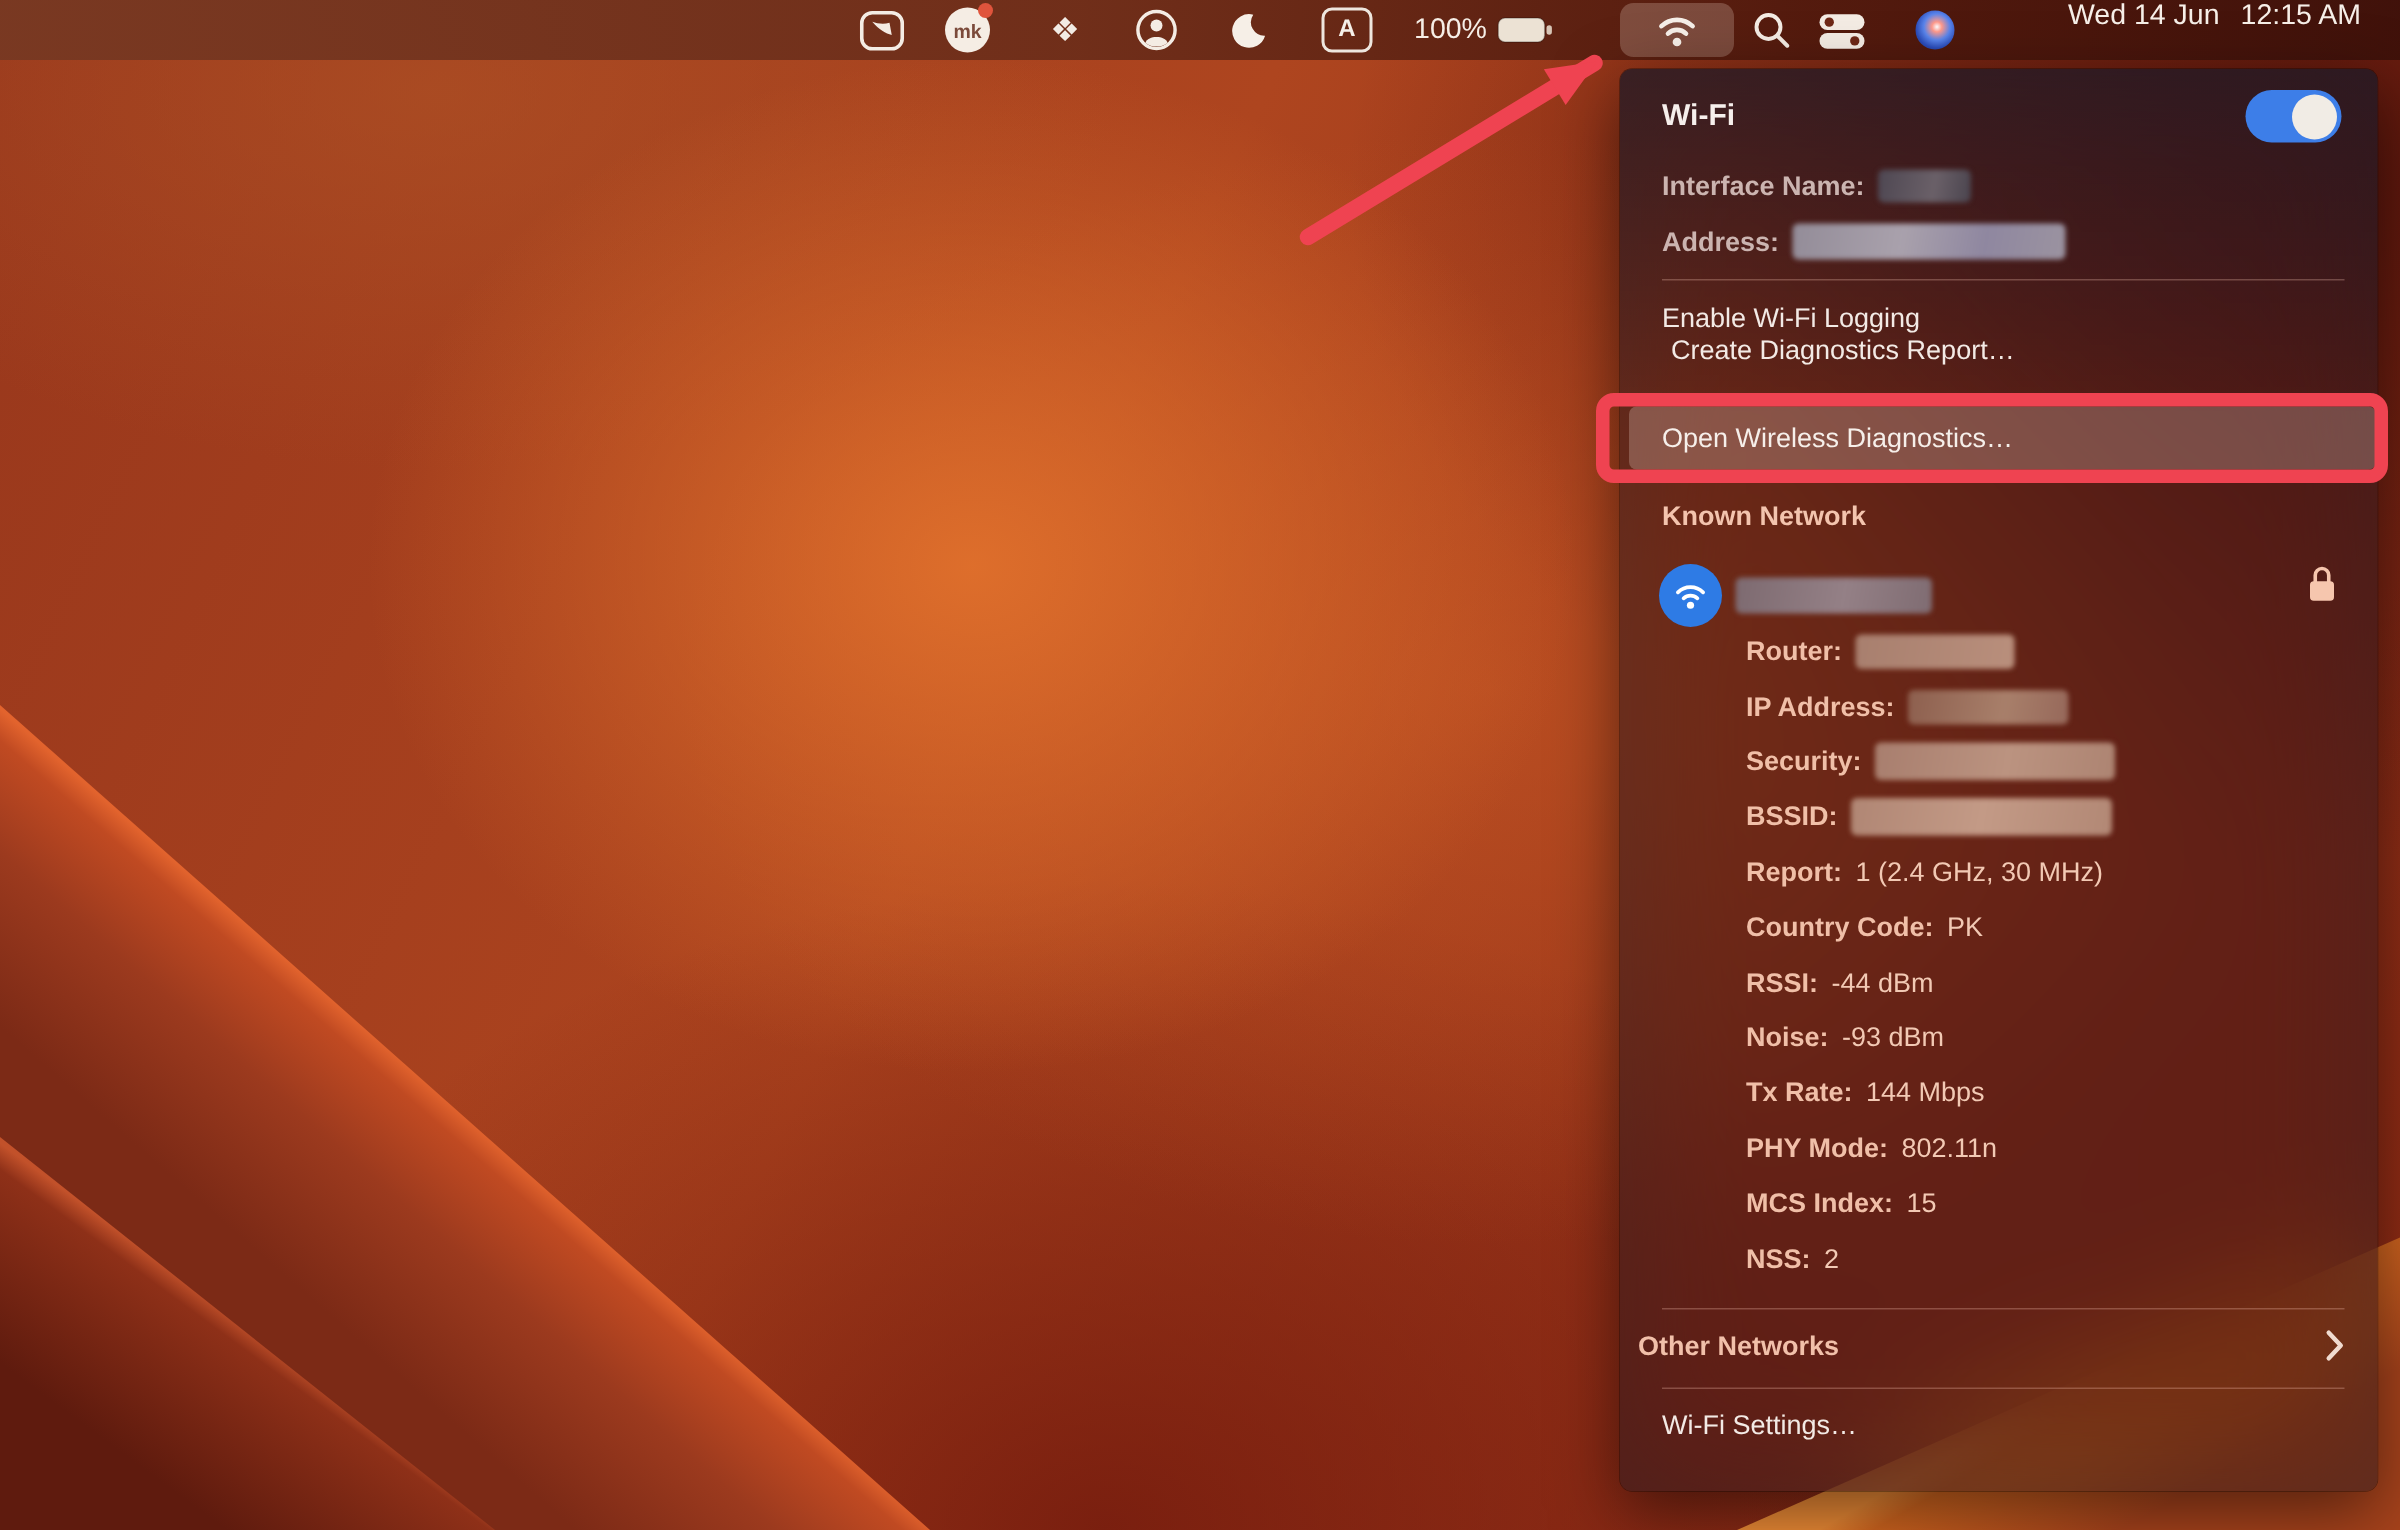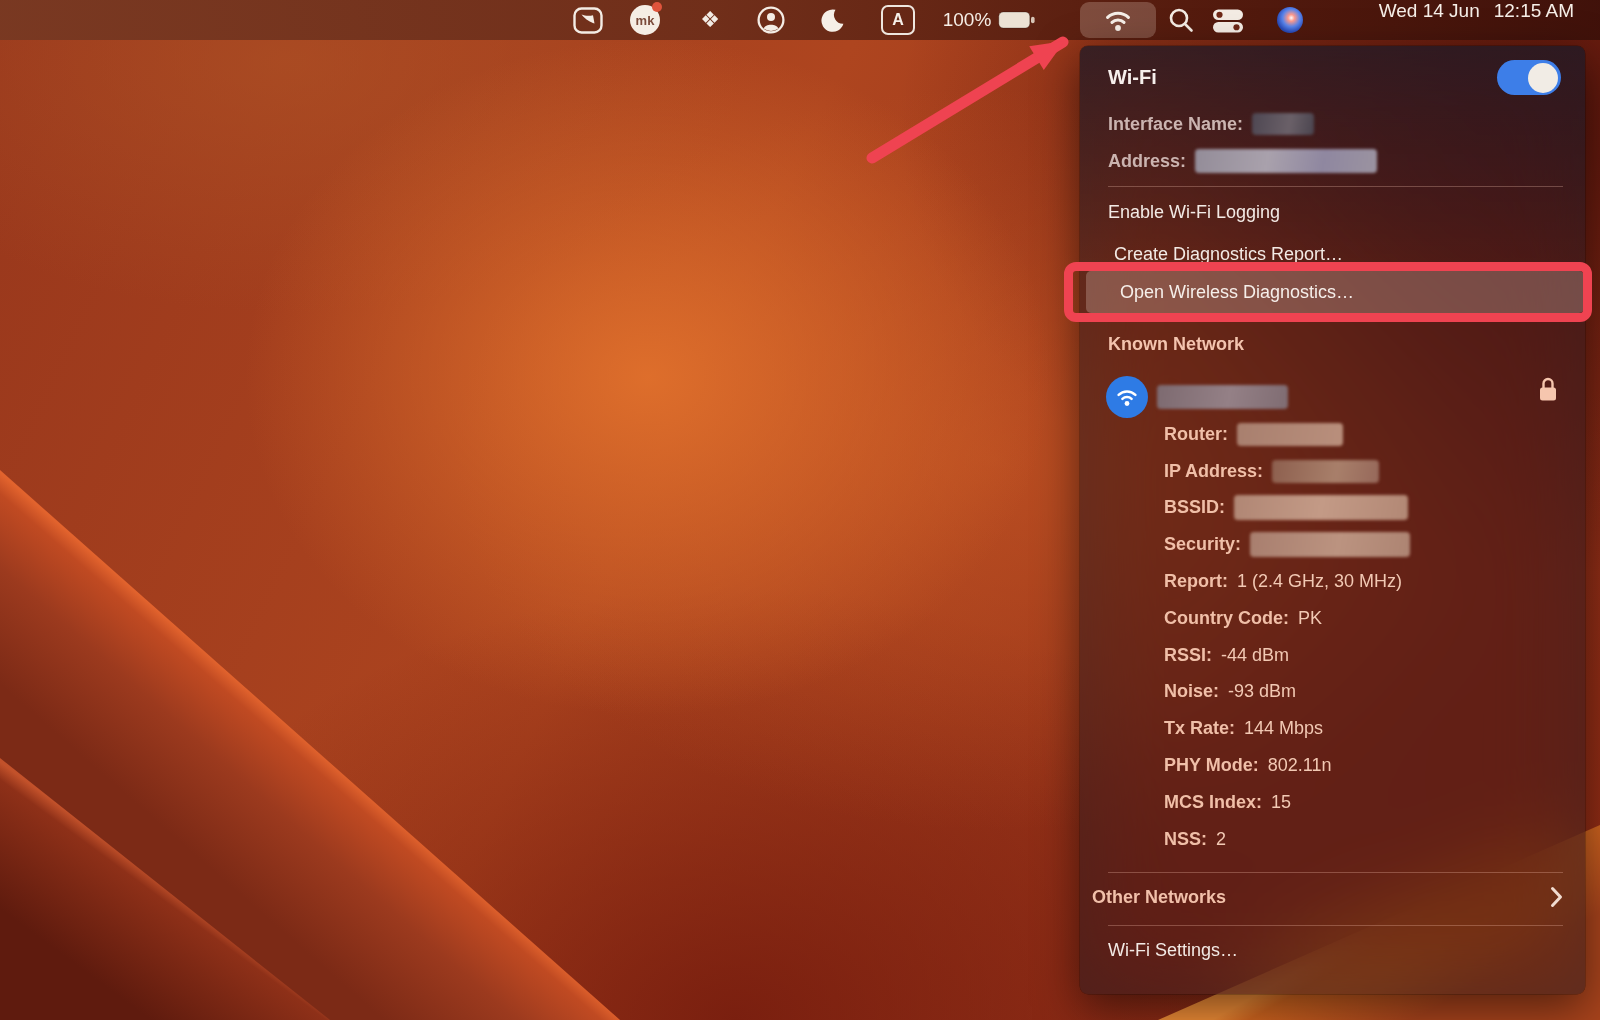--- a/index.html
+++ b/index.html
@@ -59,21 +59,21 @@
   .ptitle{font-size:20px;font-weight:bold;color:#f6efec;}
   .toggle{width:64px;height:35px;border-radius:17.5px;background:#3d7ee8;position:relative;}
   .toggle .knob{position:absolute;right:3px;top:2.5px;width:30px;height:30px;border-radius:50%;background:#f1ece5;}
   .info-row{left:28px;height:24px;gap:9px;}
   .info-label{font-size:18px;font-weight:bold;color:#cbb4b0;}
   .divider{position:absolute;left:28px;right:22px;height:1px;background:rgba(255,205,185,0.28);}
   .mitem{position:absolute;left:0;right:8px;height:38px;display:flex;align-items:center;
     padding-left:28px;font-size:18px;color:#f3eae5;}
   .mitem-hl{
     position:absolute;left:6px;width:498px;height:42px;border-radius:5px;
-    background:rgba(255,236,226,0.24);display:flex;align-items:center;padding-left:34px;
+    background:rgba(255,236,226,0.24);display:flex;align-items:center;padding-left:22px;
     box-sizing:border-box;font-size:18px;color:#f6efea;
   }
   .sec-header{position:absolute;left:28px;height:24px;display:flex;align-items:center;
     font-size:18px;font-weight:bold;color:#f3c4ae;}
   .net-row{position:absolute;left:0;right:0;top:329px;height:44px;display:flex;align-items:center;}
   .wifi-badge{margin-left:26px;width:42px;height:42px;border-radius:50%;background:#2e7be5;
     display:flex;align-items:center;justify-content:center;flex:0 0 auto;}
   .lock{position:absolute;right:28px;top:2px;}
   .details{position:absolute;left:84px;right:16px;top:370px;}
   .drow{height:36.8px;display:flex;align-items:center;gap:9px;font-size:18px;color:#f2c9b4;}
@@ -223,21 +223,21 @@
   <div class="prow info-row" style="top:103px;">
     <span class="info-label">Address:</span>
     <span class="redact p-addr"></span>
   </div>
 
   <div class="divider" style="top:140px;"></div>
 
   <div class="mitem" style="top:147px;">
     <span>Enable Wi-Fi Logging</span>
   </div>
-  <div class="mitem" style="top:189px;padding-left:34px;">
+  <div class="mitem" style="top:168px;padding-left:34px;">
     <span>Create Diagnostics Report…</span>
   </div>
   <div class="mitem-hl" style="top:225px;">
     <span>Open Wireless Diagnostics…</span>
   </div>
 
   <div class="sec-header" style="top:286px;">Known Network</div>
 
   <div class="net-row">
     <span class="wifi-badge">
@@ -259,26 +259,26 @@
   <div class="details">
     <div class="drow">
       <span class="dlabel">Router:</span>
       <span class="redact p-router"></span>
     </div>
     <div class="drow">
       <span class="dlabel">IP Address:</span>
       <span class="redact p-ip"></span>
     </div>
     <div class="drow">
+      <span class="dlabel">Security:</span>
+      <span class="redact p-sec"></span>
+    </div>
+    <div class="drow">
       <span class="dlabel">BSSID:</span>
       <span class="redact p-bssid"></span>
-    </div>
-    <div class="drow">
-      <span class="dlabel">Security:</span>
-      <span class="redact p-sec"></span>
     </div>
     <div class="drow">
       <span class="dlabel">Report:</span>
       <span>1 (2.4 GHz, 30 MHz)</span>
     </div>
     <div class="drow">
       <span class="dlabel">Country Code:</span>
       <span>PK</span>
     </div>
     <div class="drow">

